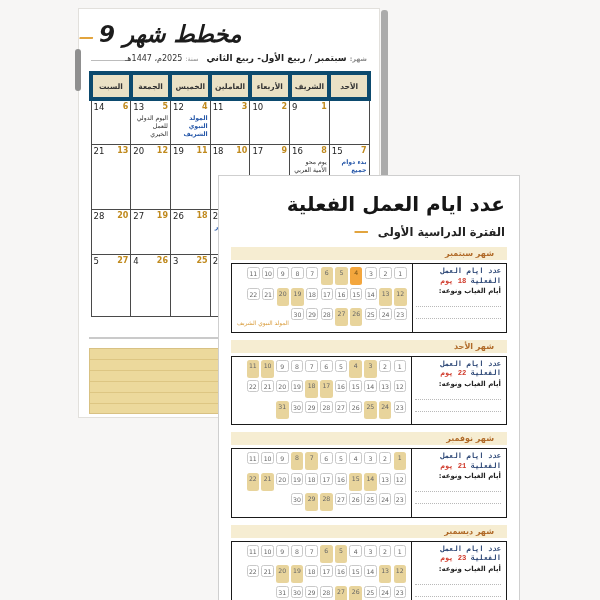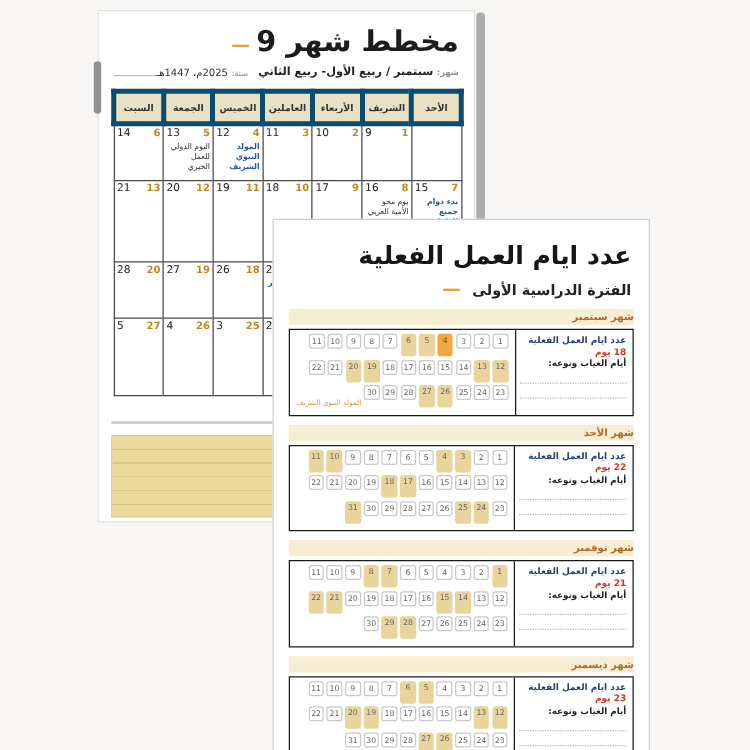--- a/index.html
+++ b/index.html
@@ -3,21 +3,21 @@
 <meta charset="utf-8">
 <style>
   html,body{margin:0;padding:0;background:#fbfbfb;font-family:"DejaVu Sans",sans-serif;}
   .canvas{position:relative;width:600px;height:600px;overflow:hidden;background:#f7f6f5;}
   .page{position:absolute;background:#ffffff;border:1px solid #e2e0dc;box-sizing:border-box;}
 
   
   .page1{left:78px;top:8px;width:302px;height:410px;}
   .p1-shadow{position:absolute;left:381px;top:10px;width:7px;height:406px;background:#ababab;border-radius:3px;}
   .p1-edgebar{position:absolute;left:-4px;top:40px;width:6px;height:42px;background:#8f8f8f;border-radius:3px;}
-  .p1-head{direction:rtl;text-align:right;padding:12px 12px 0 0;}
+  .p1-head{direction:rtl;text-align:left;padding:12px 12px 0 0;font-style:italic;}
   .p1-title{display:inline-block;font-size:23px;font-weight:bold;color:#1c1c1c;letter-spacing:0;}
   .title-dash{color:#e2a43e;font-weight:bold;font-size:15px;margin-right:5px;}
   .p1-sub{direction:rtl;display:flex;justify-content:space-between;align-items:flex-end;padding:6px 12px 0 10px;}
   .lbl-sm{font-size:6.5px;color:#8a8a8a;margin-left:3px;}
   .p1-month{font-size:9px;font-weight:bold;color:#222;}
   .p1-year{font-size:8px;font-weight:normal;color:#333;}
   .year-line{display:inline-block;width:34px;border-bottom:1px solid #bcbcbc;margin-left:2px;}
 
   table.bigcal{direction:rtl;border-collapse:collapse;margin:8px 10px 0 10px;width:282px;table-layout:fixed;}
   table.bigcal th{background:#eae1c5;border:4px solid #0c4a6e;font-size:7.5px;font-weight:600;color:#333;height:20px;}
@@ -33,25 +33,25 @@
   .p1-notes{position:relative;margin:9px 10px 0 10px;height:64px;border:1px solid #d8c183;
     background:repeating-linear-gradient(to bottom,#ecd99c 0 10px,#ddc683 10px 11px);}
   .notes-label{position:absolute;top:1px;right:118px;font-size:6.5px;font-weight:bold;color:#6b5a20;direction:rtl;}
 
   
   .page2{left:218px;top:175px;width:302px;height:430px;border:1px solid #cfcfcf;}
   .p2-head{direction:rtl;text-align:right;padding:16px 14px 0 0;}
   .p2-title{font-size:20px;font-weight:bold;color:#161616;}
   .p2-sub{direction:rtl;text-align:right;padding:6px 14px 0 0;font-size:11.5px;font-weight:bold;color:#222;}
   .section{margin:7px 12px 0 12px;}
-  .sec-bar{direction:rtl;background:#f6edd2;height:13px;line-height:13px;padding:0 0;
+  .sec-bar{direction:rtl;background:#f6edd2;height:13px;line-height:13px;padding:0 13px;
     font-size:8px;font-weight:bold;color:#b06a28;text-align:right;}
   .sec-box{direction:rtl;display:flex;border:1.2px solid #1a1a1a;margin-top:3px;background:#fff;}
   .txt-area{width:95px;border-left:1.2px solid #1a1a1a;padding:3px 5px 3px 3px;box-sizing:border-box;}
-  .l1{font-size:7.2px;font-weight:bold;color:#274272;line-height:1.35;}
+  .l1{font-size:7.2px;font-weight:bold;color:#274272;line-height:1.35;font-family:Liberation Mono, monospace;}
   .l1 .red{color:#d03a2b;}
   .l2{font-size:7px;font-weight:bold;color:#222;margin-top:1px;}
   .dot{border-bottom:1px dotted #b9b9b9;height:11px;}
   .cal-area{flex:1;padding:3px 5px 3px 3px;}
   .mini-row{display:flex;gap:2.2px;margin-bottom:2.5px;align-items:flex-start;}
   .dcell{width:12.5px;height:12px;border:1px solid #c9c9c9;border-radius:2.5px;box-sizing:border-box;
     font-size:6.2px;color:#666;text-align:center;line-height:11px;background:#fff;}
   .dcell.wkd{border:none;background:#e8d49c;height:18px;line-height:12px;}
   .dcell.hold{border:none;background:#f3a63d;height:18px;line-height:12px;color:#7a5313;}
   .mini-label{margin-right:auto;font-size:5.8px;color:#d99c3c;align-self:flex-end;white-space:nowrap;padding-left:2px;}

